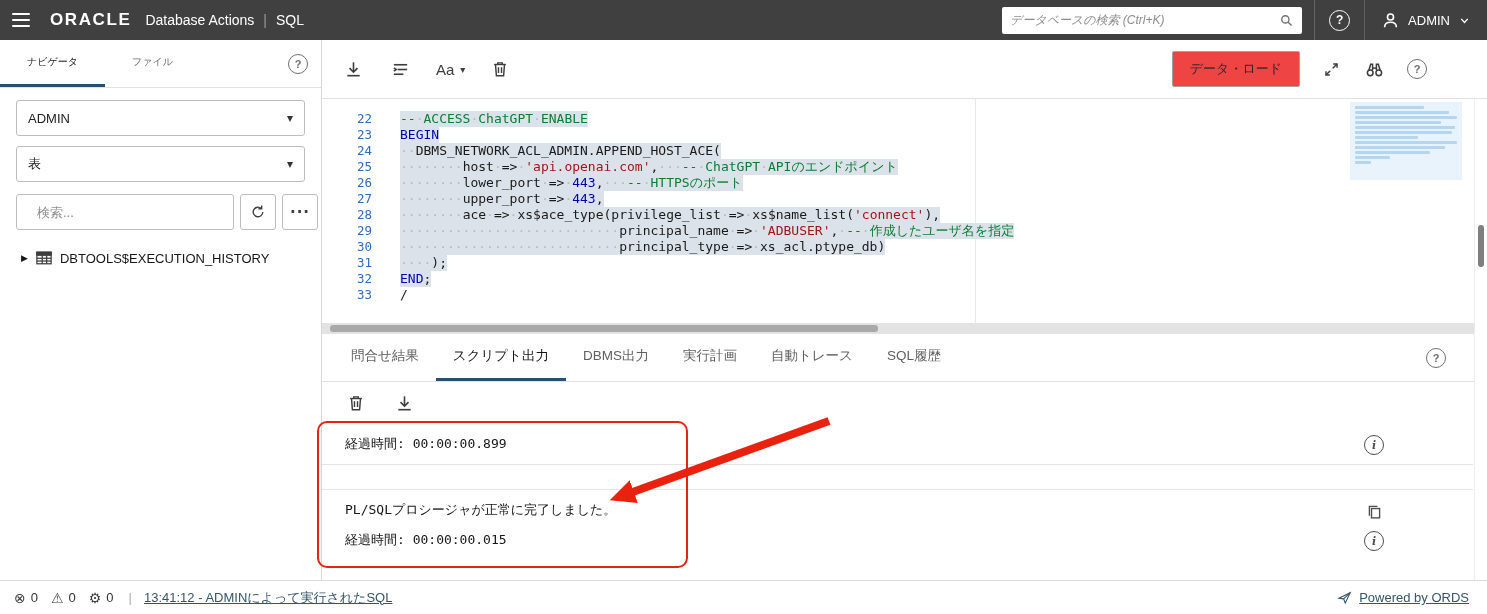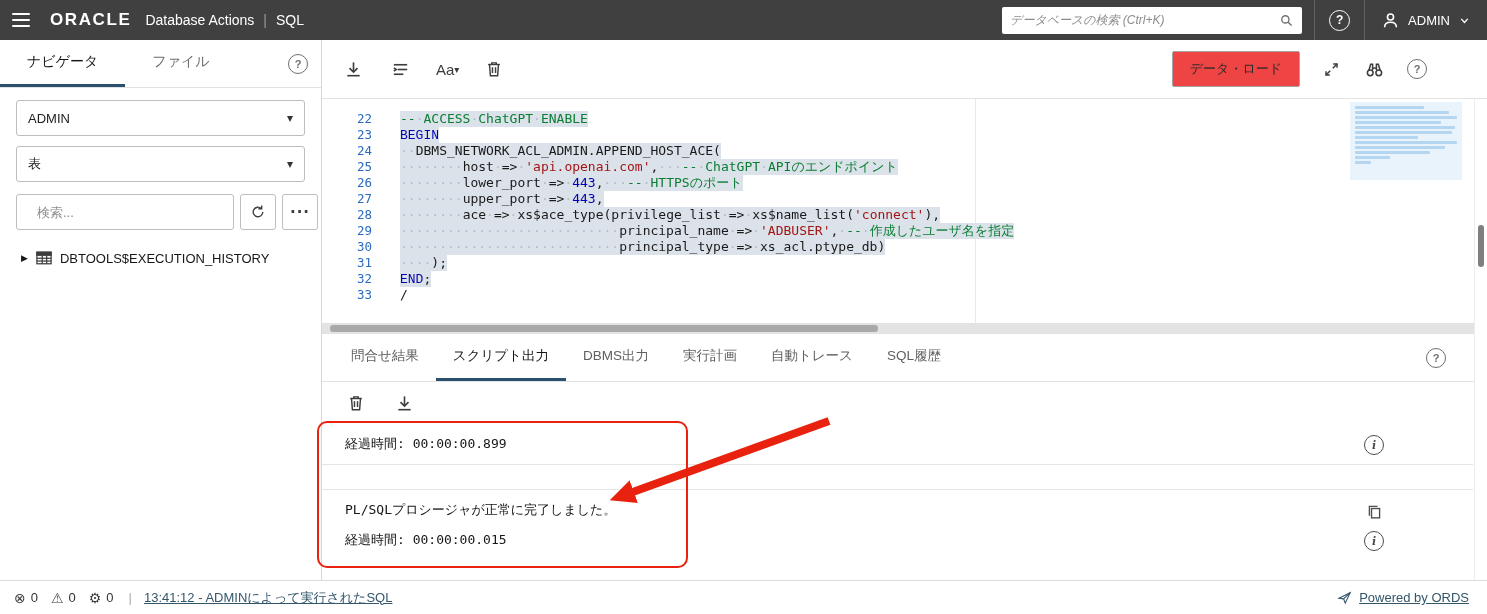--- a/index.html
+++ b/index.html
@@ -21,56 +21,56 @@
   .circ-help { width:21px; height:21px; border:1.6px solid #fff; border-radius:50%; display:flex; align-items:center; justify-content:center; font-size:12px; font-weight:700; color:#fff; cursor:pointer; }
   .user-block { display:flex; align-items:center; gap:8px; padding:0 16px; height:40px; cursor:pointer; }
   .user-name { font-size:13px; }
 
   
   .mid { flex:1; display:flex; min-height:0; }
 
   
   .sidebar { width:322px; flex:none; border-right:1px solid #d7d7d7; display:flex; flex-direction:column; background:#fff; }
   .side-tabs { height:48px; display:flex; align-items:stretch; border-bottom:1px solid #e2e2e2; }
-  .side-tab { display:flex; align-items:center; padding:0 27px; font-size:14px; color:#6f6f6f; border-bottom:3px solid transparent; cursor:pointer; }
+  .side-tab { display:flex; align-items:center; padding:0 27px; font-size:10px; color:#6f6f6f; border-bottom:3px solid transparent; cursor:pointer; }
   .side-tab.active { color:#161616; border-bottom-color:#2b506e; }
   .side-help { margin-left:auto; margin-right:13px; align-self:center; }
   .gray-help { width:20px; height:20px; border:1.5px solid #6f6f6f; border-radius:50%; display:flex; align-items:center; justify-content:center; font-size:11px; font-weight:700; color:#6f6f6f; cursor:pointer; background:#fff; }
   .sel-box { margin:12px 16px 0; height:36px; border:1px solid #bdbdbd; border-radius:3px; background:#fff; display:flex; align-items:center; padding:0 11px; font-size:13px; color:#222; cursor:pointer; }
   .sel-box + .sel-box { margin-top:10px; }
   .sel-chev { margin-left:auto; font-size:12px; color:#333; font-family:"DejaVu Sans",sans-serif; }
   .search-row { margin:12px 16px 0; display:flex; gap:6px; }
   .search-row input { flex:1; height:36px; border:1px solid #bdbdbd; border-radius:3px; padding:0 20px; font-size:13px; color:#222; outline:none; font-family:"Liberation Sans",sans-serif; }
   .search-row input::placeholder { color:#8d8d8d; }
   .sq-btn { width:36px; height:36px; flex:none; border:1px solid #bdbdbd; border-radius:3px; background:#fff; display:flex; align-items:center; justify-content:center; cursor:pointer; color:#3d3d3d; }
   .more-dots { font-size:15px; font-weight:700; color:#3d3d3d; letter-spacing:1px; font-family:"DejaVu Sans",sans-serif; }
   .tree { margin-top:15px; }
   .tree-row { display:flex; align-items:center; gap:7px; padding-left:21px; height:26px; font-size:13px; color:#161616; cursor:pointer; }
   .tree-caret { font-size:9px; color:#161616; font-family:"DejaVu Sans",sans-serif; }
 
   
   .workspace { flex:1; min-width:0; display:flex; flex-direction:column; position:relative; background:#fff; }
 
   .ed-toolbar { height:59px; flex:none; border-bottom:1px solid #e2e2e2; display:flex; align-items:center; padding:0 20px; gap:24px; }
   .icon-btn { background:none; border:none; cursor:pointer; color:#3d3d3d; display:flex; align-items:center; padding:2px; }
-  .aa-group { display:flex; align-items:center; cursor:pointer; color:#3d3d3d; }
+  .aa-group { display:flex; align-items:center; gap:6px; cursor:pointer; color:#3d3d3d; }
   .aa-label { font-size:15px; }
   .aa-chev { font-size:10px; font-family:"DejaVu Sans",sans-serif; }
   .ed-toolbar-right { margin-left:auto; display:flex; align-items:center; gap:21px; padding-right:40px; }
   .data-load-btn { border:1px solid #a3a3a3; background:#ef4444; border-radius:2px; padding:8px 17px; font-size:13px; color:#2b2b2b; cursor:pointer; font-family:"Liberation Sans",sans-serif; }
 
   .code-area { height:224px; flex:none; position:relative; overflow:hidden; font-family:"DejaVu Sans Mono",monospace; font-size:13px; }
   .ruler { position:absolute; left:653px; top:0; bottom:0; width:1px; background:#e8e8e8; }
   .code-lines { position:absolute; top:12px; left:0; right:0; }
   .code-line { display:flex; height:16px; line-height:16px; white-space:pre; }
   .ln { width:50px; flex:none; text-align:right; color:#2a6bbf; font-size:12.5px; }
   .lc { margin-left:28px; }
   .lc.hl { background:#dbe2ea; }
   .tk-p { color:#1a1a1a; }
-  .tk-k { color:#0202b0;font-family:Liberation Mono, monospace; }
+  .tk-k { color:#0202b0; }
   .tk-c { color:#0a7d32; }
   .tk-s { color:#a31515; }
   .tk-n { color:#0202b0; }
   .ws { color:#b4bcc6; }
 
   .minimap { position:absolute; right:25px; top:3px; width:112px; height:78px; background:#e9f3fc; padding:4px 5px; }
   .minimap .mrow { height:3px; background:#b5d6f1; margin-bottom:2px; border-radius:1px; }
 
   .h-split { height:11px; flex:none; background:#e3e3e3; position:relative; }
   .h-thumb { position:absolute; left:8px; top:2px; height:7px; width:47%; background:#a9a9a9; border-radius:3px; cursor:pointer; }

